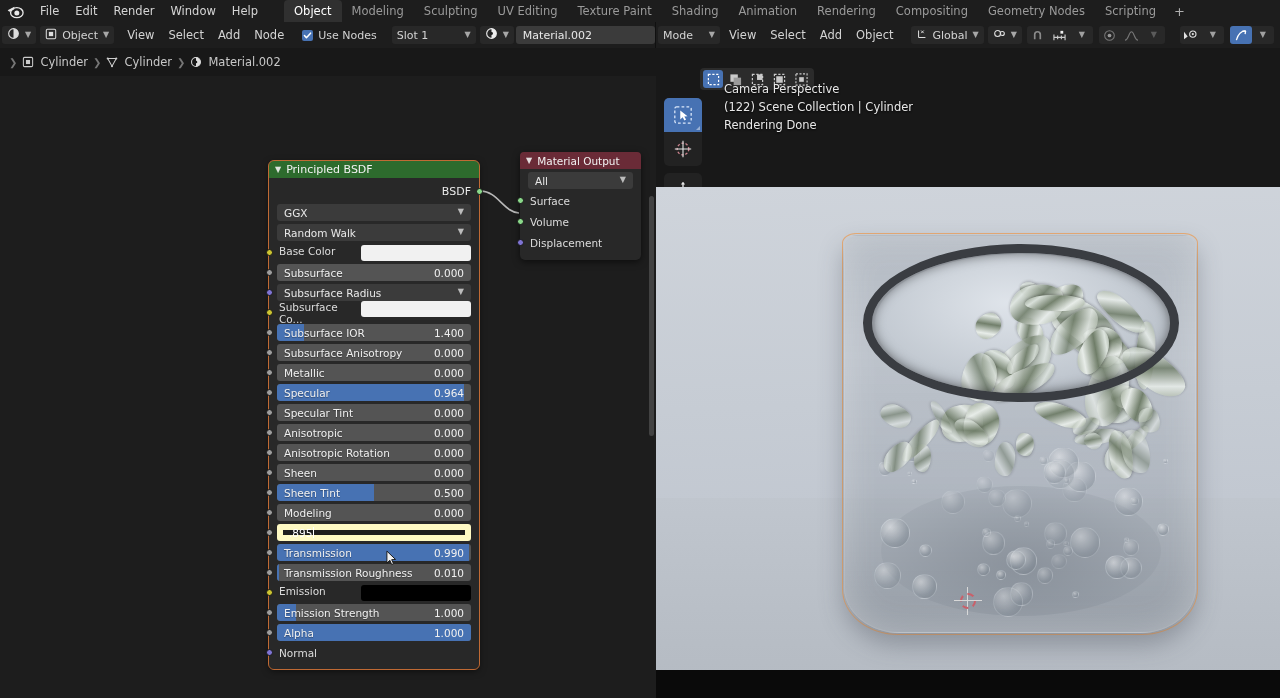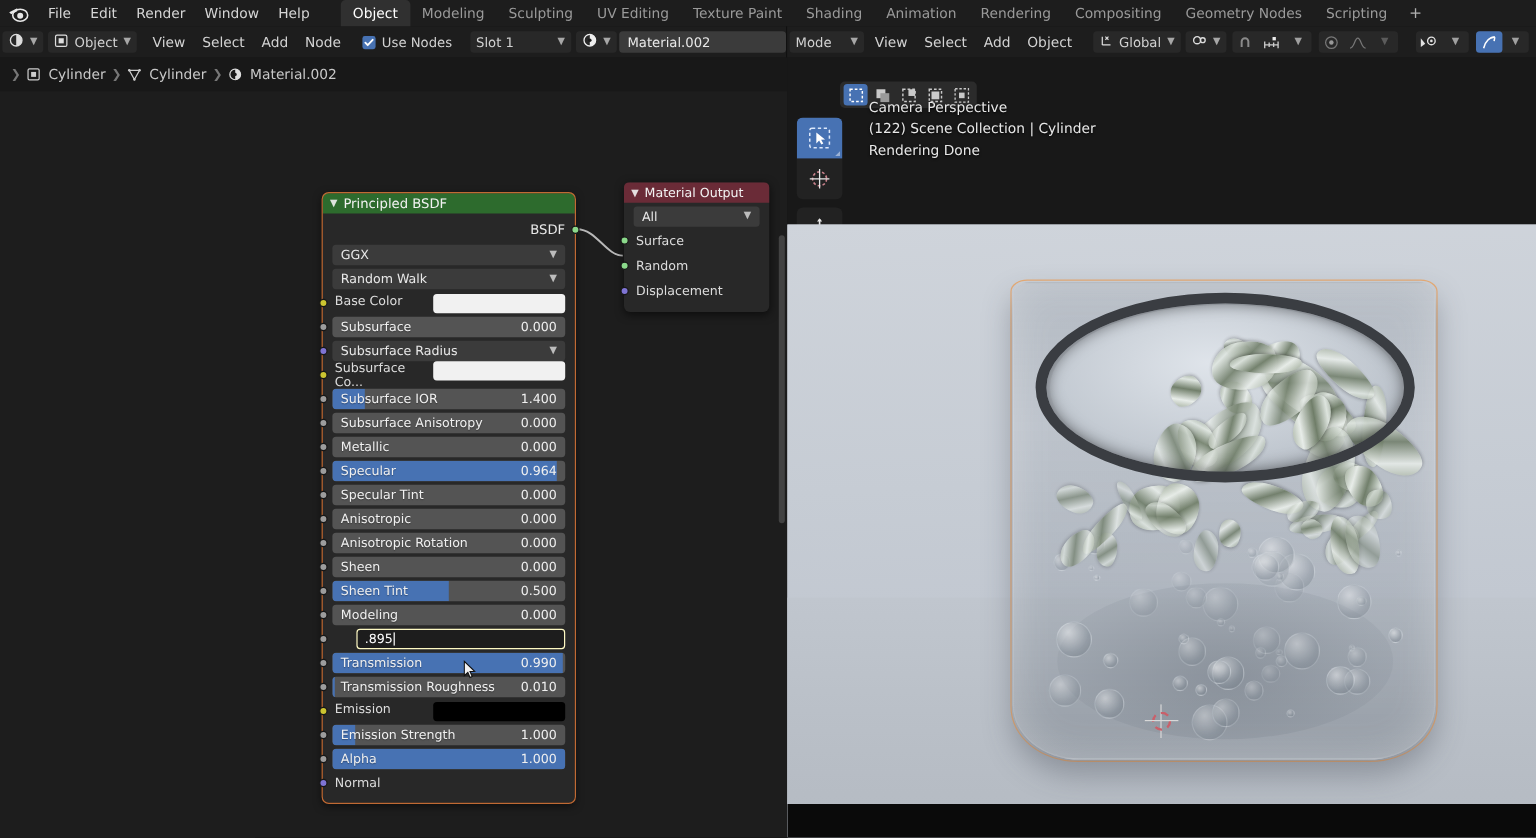--- a/index.html
+++ b/index.html
@@ -111,21 +111,21 @@
     display:flex; align-items:center; justify-content:space-between;
     padding:0 7px; font-size:10.5px; color:#e8e8e8;
   }
   .plainlabel { font-size:10.5px; color:#dcdcdc; padding-left:2px; }
   .swatchrow { display:flex; align-items:flex-start; width:100%; }
   .swatch { height:16px; border-radius:3px; flex:0 0 auto; }
   .outrow { justify-content:flex-end; font-size:11px; color:#e9e9e9; height:22px; }
   .editfield {
     flex:1; height:17px; border-radius:3px; background:#1d1d1d;
     display:flex; align-items:center; padding:0 6px; font-size:10.5px;
-    color:#ffffff; border:1px solid #fef9c3;margin-left:20px;
+    color:#ffffff; border:6px solid #fef9c3;
   }
   .caret { display:inline-block; width:1px; height:11px; background:#fff; margin-left:1px; }
 
   .vscroll {
     position:absolute; right:2px; top:6px; width:5px; height:200px;
     background:#424242; border-radius:3px;
   }
   .collapse-arrow {
     position:absolute; right:4px; top:8px; color:#8a8a8a; font-size:12px;
   }
@@ -664,21 +664,21 @@
             <span class="chev">▼</span>
           </div>
         </div>
         <div id="outputRows">
             <div class="row" style="height: 20px;">
               <span class="sock" style="background:#8bd98b"></span>
               <span class="plainlabel">Surface</span>
             </div>
             <div class="row" style="height: 20px;">
               <span class="sock" style="background:#8bd98b"></span>
-              <span class="plainlabel">Random</span>
+              <span class="plainlabel">Volume</span>
             </div>
             <div class="row" style="height: 20px;">
               <span class="sock" style="background:#7f74d4"></span>
               <span class="plainlabel">Displacement</span>
             </div>
           </div>
       </div>
     </div>
 
     <div class="vscroll" style="top:120px;height:240px;"></div>

